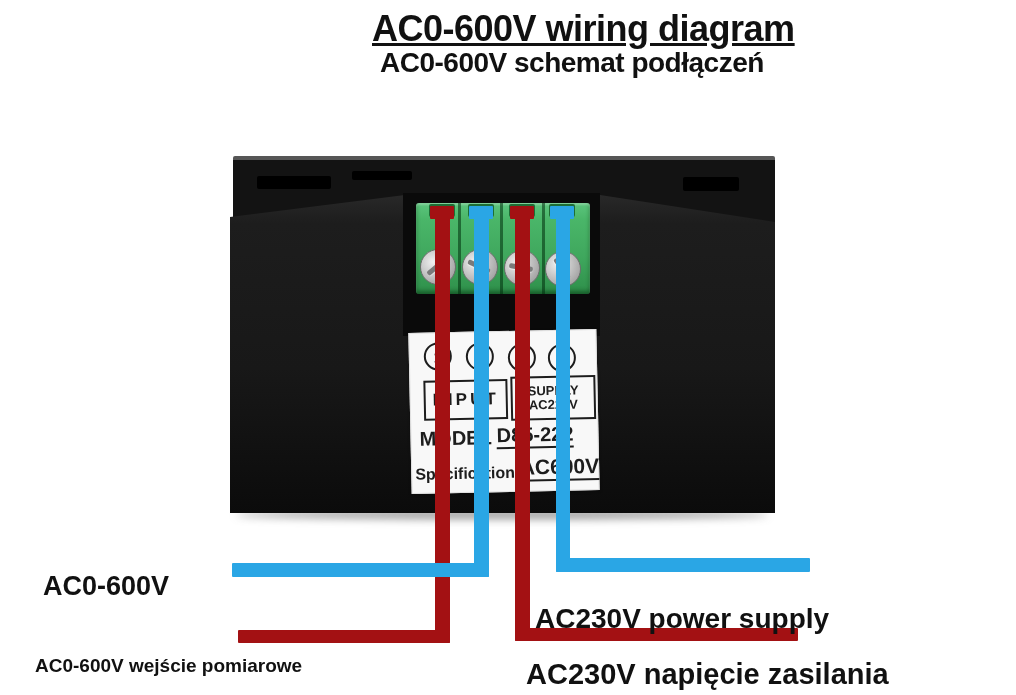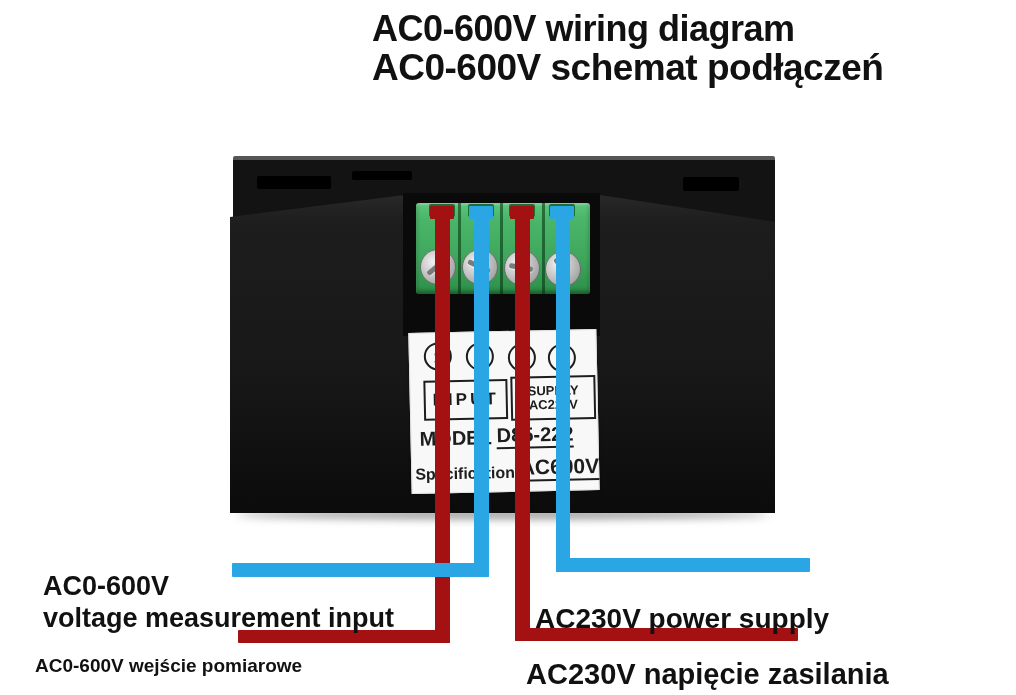--- a/index.html
+++ b/index.html
@@ -42,22 +42,22 @@
   .und{border-bottom:2px solid #1d1d1d;}
   
   .wire{position:absolute;border-radius:1px;}
   .note{font-weight:700;white-space:nowrap;margin-top:12px;}
 </style>
 </head>
 <body>
 
 <div class="stage">
 
-  <div class="abs ttl" style="left:372px;top:8px;font-size:36px;">AC0-600V wiring diagram</div>
-  <div class="abs ttl" style="left:372px;top:47px;font-size:37px;">AC0-600V schemat podłączeń</div>
+  <div class="abs ttl" style="left:372px;top:8px;font-size:36px;text-decoration:underline;">AC0-600V wiring diagram</div>
+  <div class="abs ttl" style="left:380px;top:47px;font-size:28px;">AC0-600V schemat podłączeń</div>
 
   <div class="abs bezel"></div>
   <div class="abs slot" style="left:257px;top:176px;width:74px;height:13px;"></div>
   <div class="abs slot" style="left:352px;top:171px;width:60px;height:9px;"></div>
   <div class="abs slot" style="left:683px;top:177px;width:56px;height:14px;"></div>
 
   <div class="abs body-shadow"></div>
   <div class="abs dev-body"></div>
   <div class="abs recess"></div>
 
@@ -111,18 +111,17 @@
   <div class="wire" style="left:474px;top:206px;width:15px;height:371px;background:#2aa6e5;"></div>
   <div class="wire" style="left:515px;top:206px;width:15px;height:435px;background:#a31113;"></div>
   <div class="wire" style="left:556px;top:206px;width:14px;height:366px;background:#2aa6e5;"></div>
 
   <div class="wire" style="left:232px;top:563px;width:257px;height:14px;background:#2aa6e5;"></div>
   <div class="wire" style="left:238px;top:630px;width:212px;height:13px;background:#a31113;"></div>
   <div class="wire" style="left:556px;top:558px;width:254px;height:14px;background:#2aa6e5;"></div>
   <div class="wire" style="left:515px;top:628px;width:283px;height:13px;background:#a31113;"></div>
 
   <div class="abs note" style="left:43px;top:559px;font-size:27px;">AC0-600V</div>
-  <div class="abs note" style="left:43px;top:591px;font-size:27px;">voltage measurement input</div>
   <div class="abs note" style="left:35px;top:643px;font-size:19px;">AC0-600V wejście pomiarowe</div>
   <div class="abs note" style="left:535px;top:591px;font-size:28px;">AC230V power supply</div>
   <div class="abs note" style="left:526px;top:646px;font-size:29px;text-align:right;">AC230V napięcie zasilania</div>
 
 </div>
 
 </body></html>

